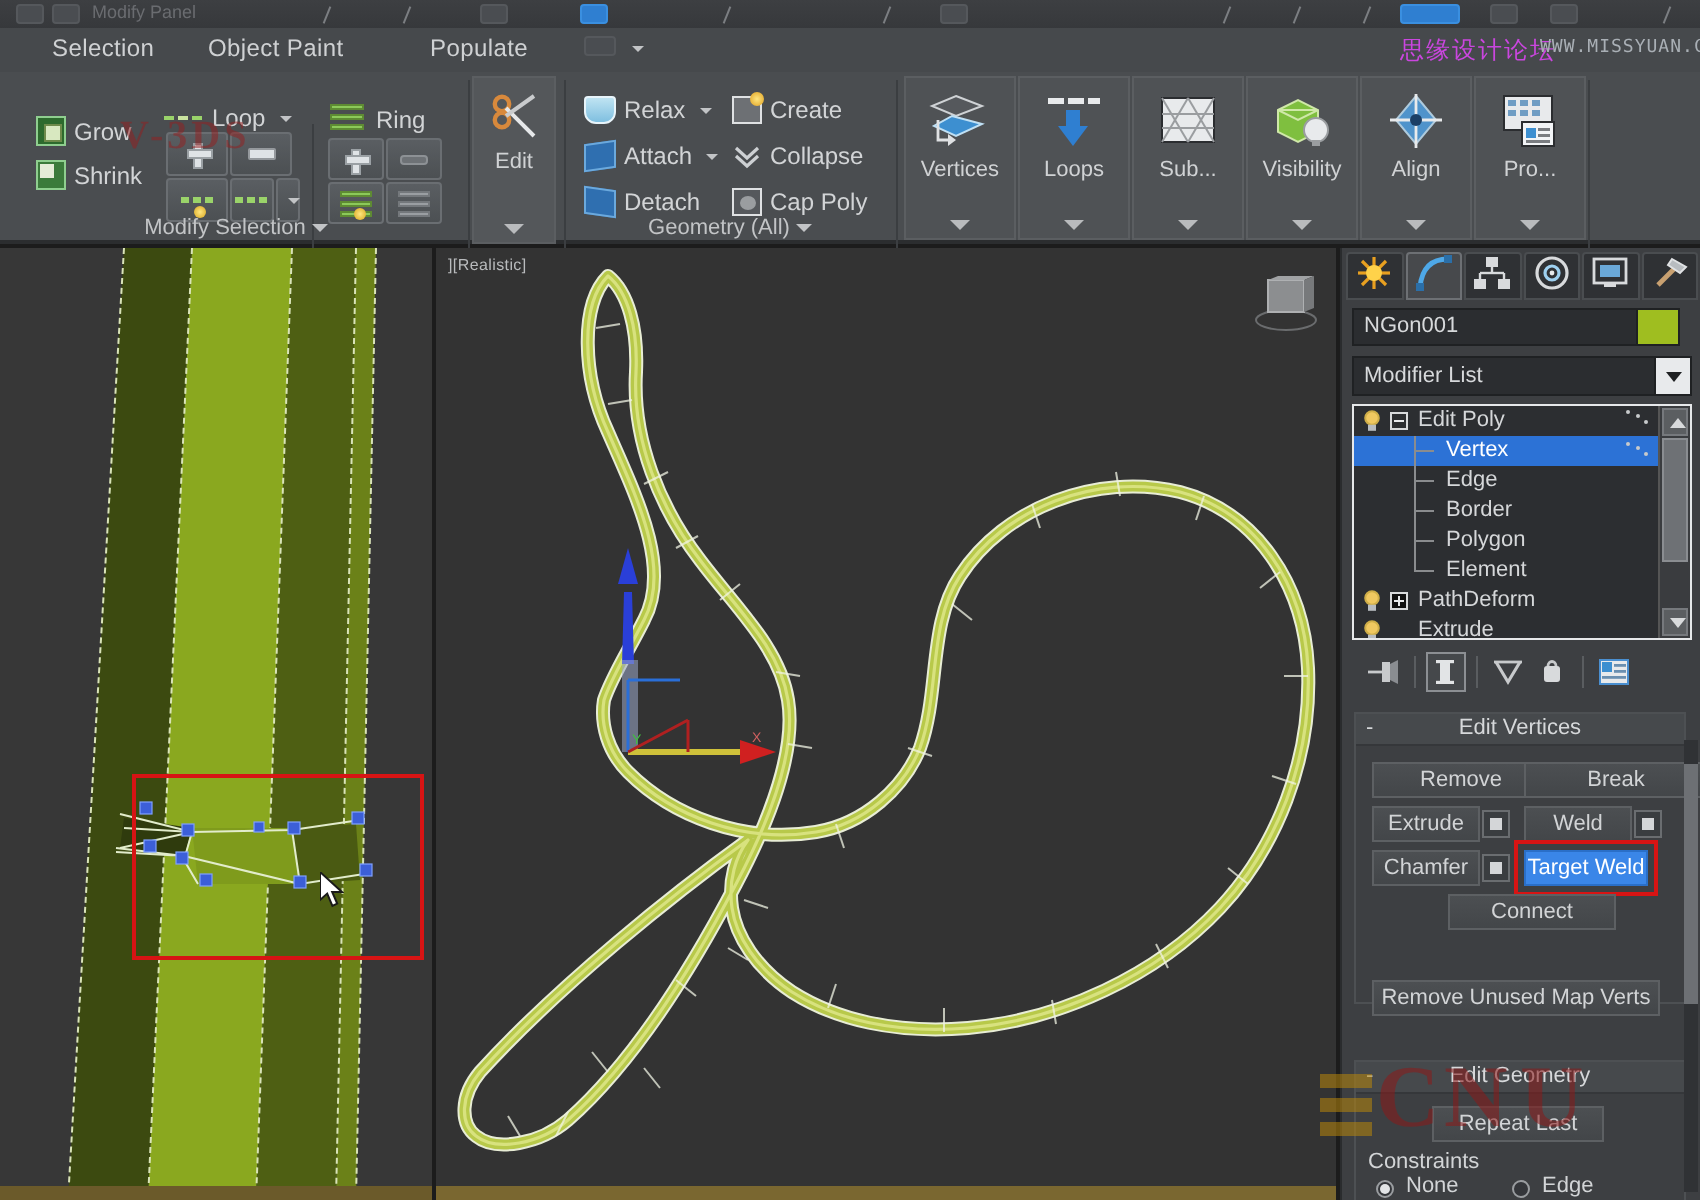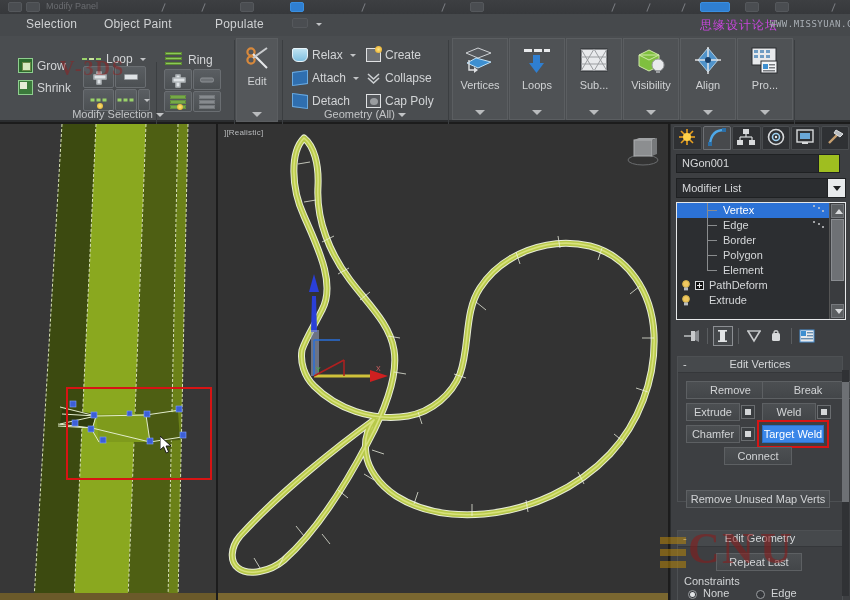--- a/index.html
+++ b/index.html
@@ -804,20 +804,30 @@
       <div class="swatch" style="background: rgb(159, 190, 32);"></div>
     </div>
 
     <div class="modlist">
       <span>Modifier List</span>
       <span class="dd"></span>
     </div>
 
     <div class="stack">
       <div class="stack-inner" id="stack-rows">
+          <div class="srow">
+            <span class="bulb">
+              <svg width="10" height="11" viewBox="0 0 10 11">
+                <circle cx="5" cy="4" r="3.4" fill="#f0c860" stroke="#cfae48"></circle>
+                <rect x="3" y="7.4" width="4" height="3" fill="#b8bcc0"></rect>
+              </svg>
+            </span>
+            <span class="pm"></span>
+            <span class="txt" style="left:32px">Edit Poly</span>
+          </div>
           <div class="srow sel">
             <span class="tree"></span>
             <span class="txt" style="left:46px">Vertex</span>
           </div>
           <div class="srow">
             <span class="tree"></span>
             <span class="txt" style="left:46px">Edge</span>
           </div>
           <div class="srow">
             <span class="tree"></span>
@@ -921,21 +931,21 @@
       <div class="mbtn" style="left:8px; top:46px; width:54px;">Extrude</div>
       <div class="spin" style="left:63px; top:48px;"></div>
       <div class="mbtn" style="left:84px; top:46px; width:54px;">Weld</div>
       <div class="spin" style="left:139px; top:48px;"></div>
 
       <div class="mbtn" style="left:8px; top:68px; width:54px;">Chamfer</div>
       <div class="spin" style="left:63px; top:70px;"></div>
       <div class="mbtn on" style="left:84px; top:68px; width:62px;">Target Weld</div>
       <div class="hl-red" style="left:79px; top:63px; width:72px; height:28px;"></div>
 
-      <div class="mbtn" style="left:46px; top:90px; width:68px;">Connect</div>
+      <div class="mbtn" style="left:46px; top:90px; width:84px;">Connect</div>
       <div class="mbtn" style="left:8px; top:133px; width:144px;">Remove Unused Map Verts</div>
     </div>
 
     <div class="rollout" style="top:406px; height:70px; border-bottom:none;">
       <div class="ro-head">
         <span class="mn">-</span>
         <span>Edit Geometry</span>
       </div>
       <div class="mbtn" style="left:38px; top:22px; width:86px;">Repeat Last</div>
       <div class="ctext" style="left:6px; top:44px;">Constraints</div>

